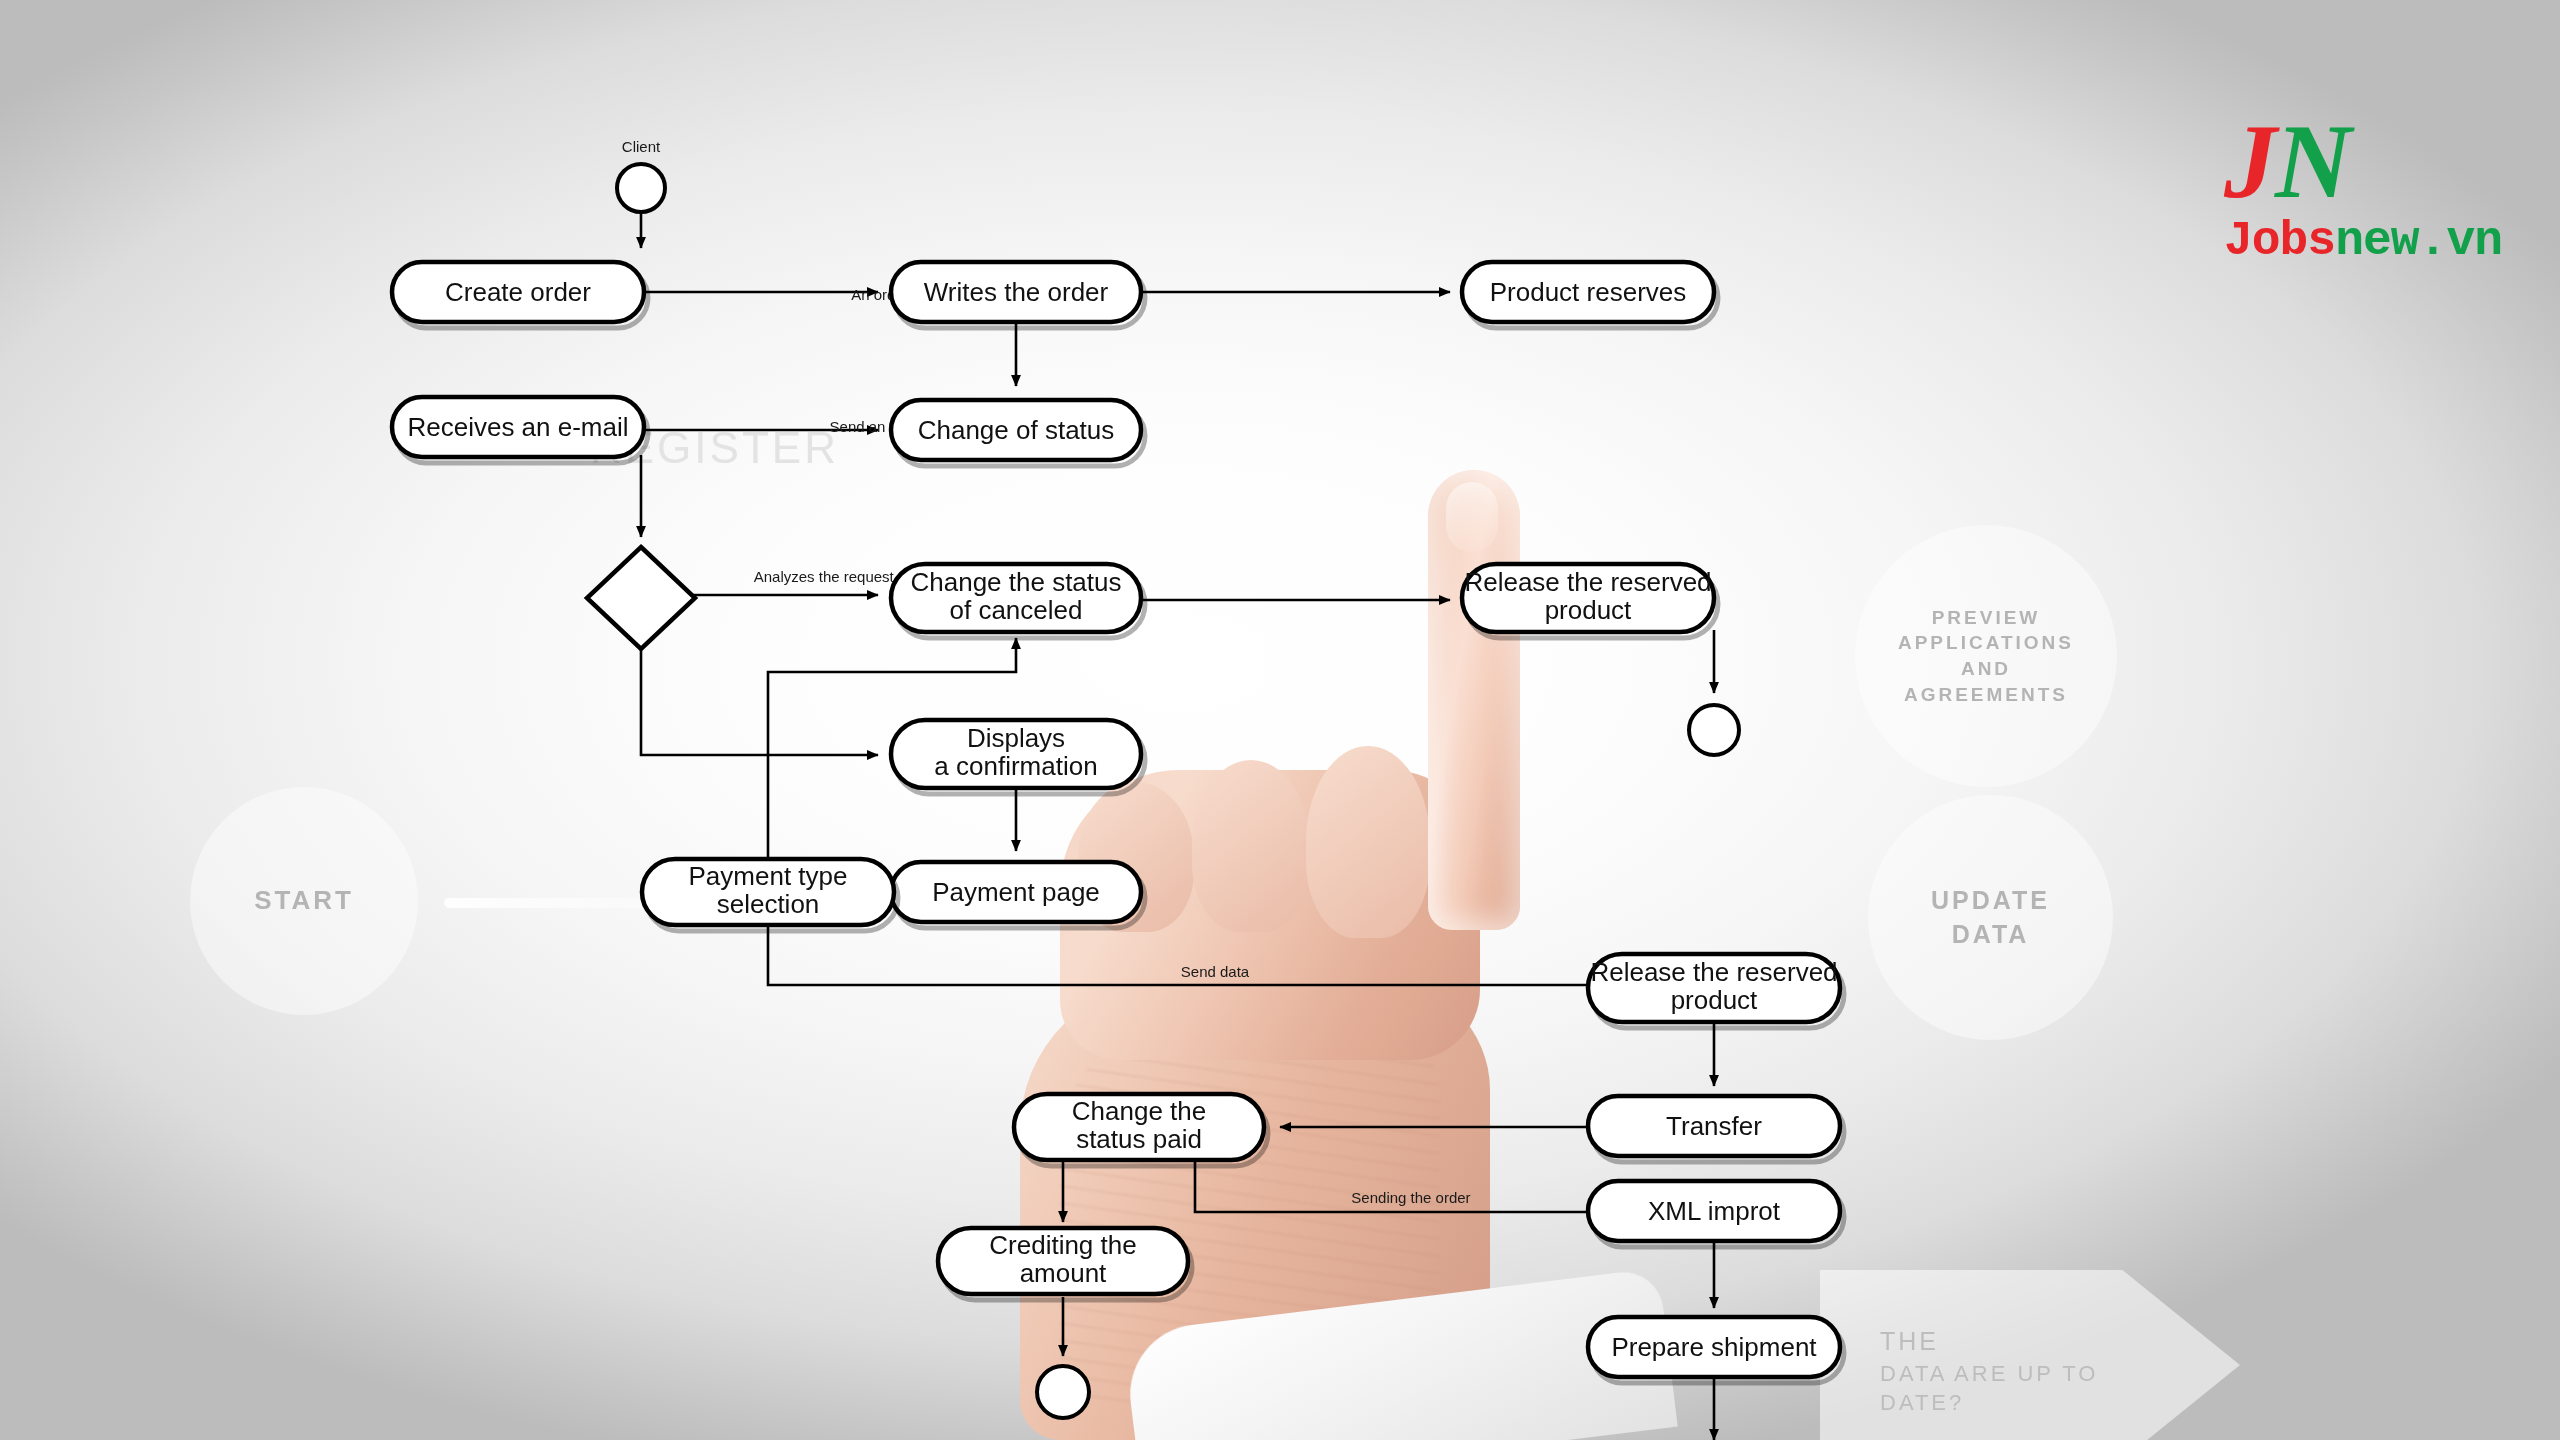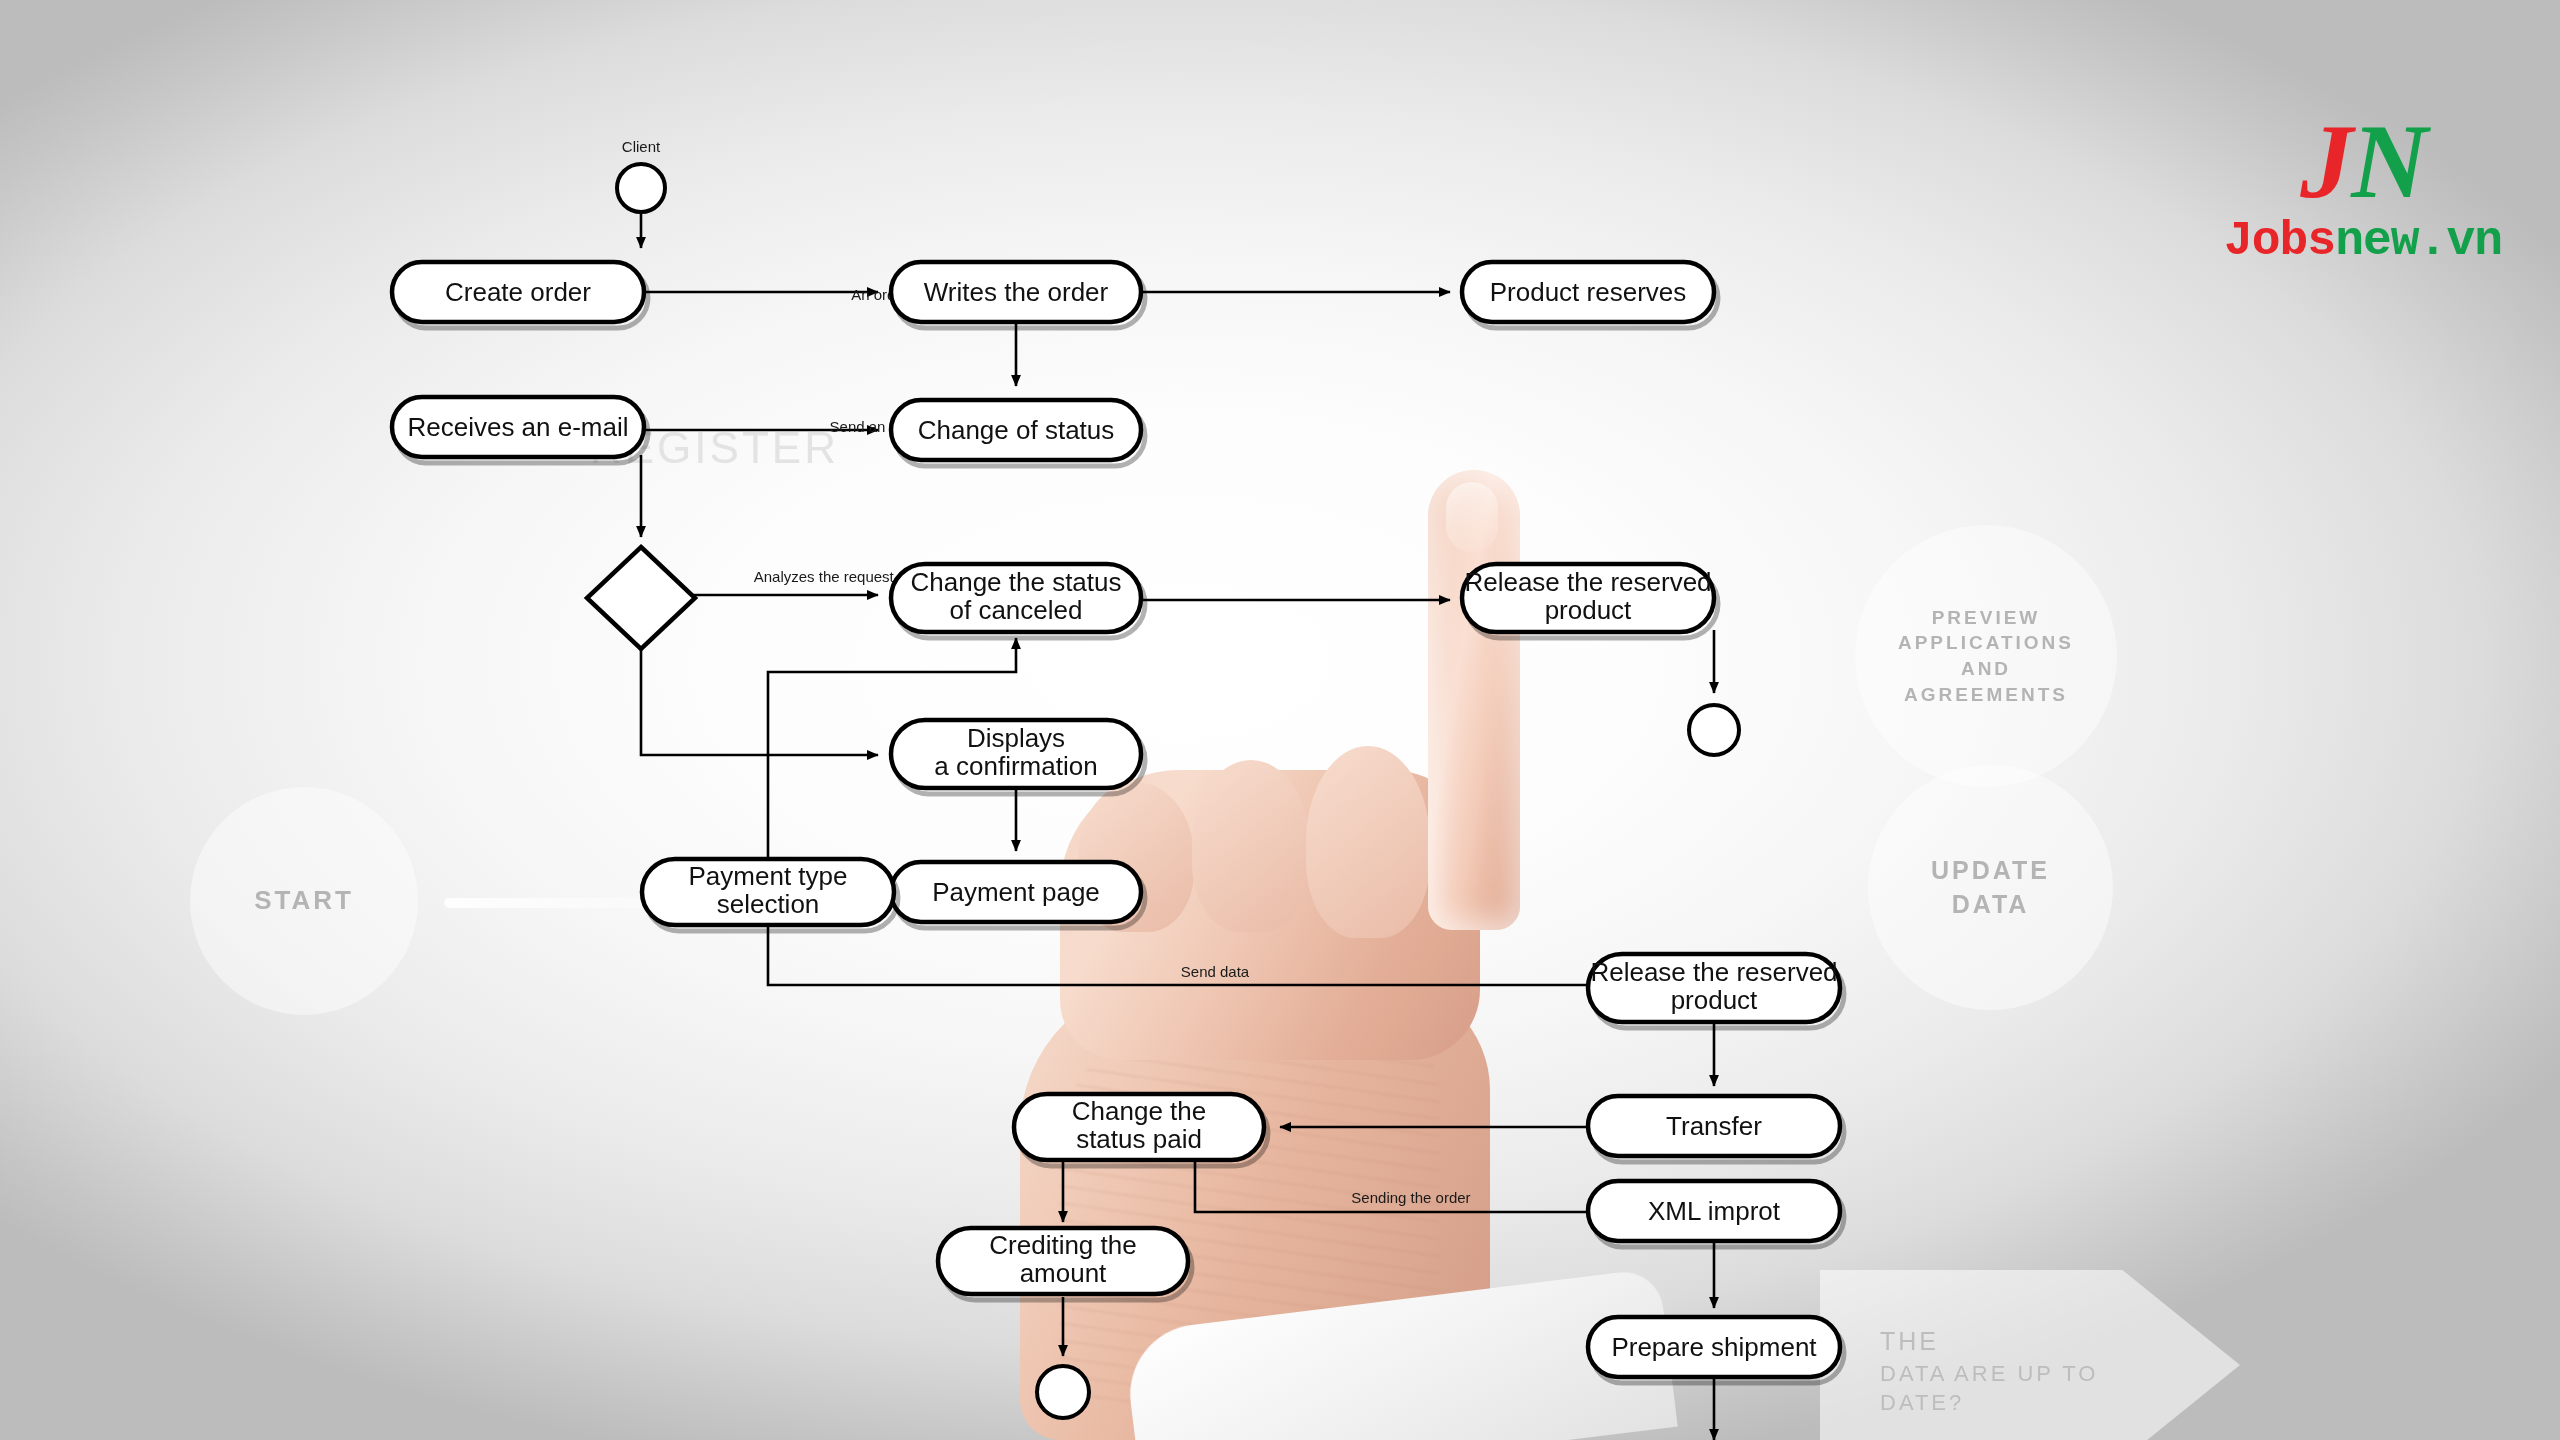--- a/index.html
+++ b/index.html
@@ -197,21 +197,20 @@
     fill: none;
     stroke: #000000;
     stroke-width: 2.6;
   }
 
   
   #logo {
     position: absolute;
     right: 58px;
     top: 112px;
-    text-align: center;
     user-select: none;
   }
   #logo .mark {
     font-family: "Liberation Serif", serif;
     font-size: 106px;
     font-weight: 700;
     font-style: italic;
     line-height: 0.95;
     letter-spacing: -2px;
   }
@@ -239,21 +238,21 @@
 
     <div class="bg-circle" style="left:1855px; top:525px; width:262px; height:262px; font-size:19px;">
       <div>
         <div>PREVIEW</div>
         <div>APPLICATIONS</div>
         <div>AND</div>
         <div>AGREEMENTS</div>
       </div>
     </div>
 
-    <div class="bg-circle" style="left:1868px; top:765px; width:245px; height:245px; font-size:25px;">
+    <div class="bg-circle" style="left:1868px; top:795px; width:245px; height:245px; font-size:25px;">
       <div>
         <div>UPDATE</div>
         <div>DATA</div>
       </div>
     </div>
 
     <div class="bg-chevron" style="left:1820px; top:1270px; width:420px; height:190px;"></div>
 
     <div class="bg-arrow-shape" style="left:1880px; top:1325px; width:300px; font-size:25px;">
       <div>THE</div>

